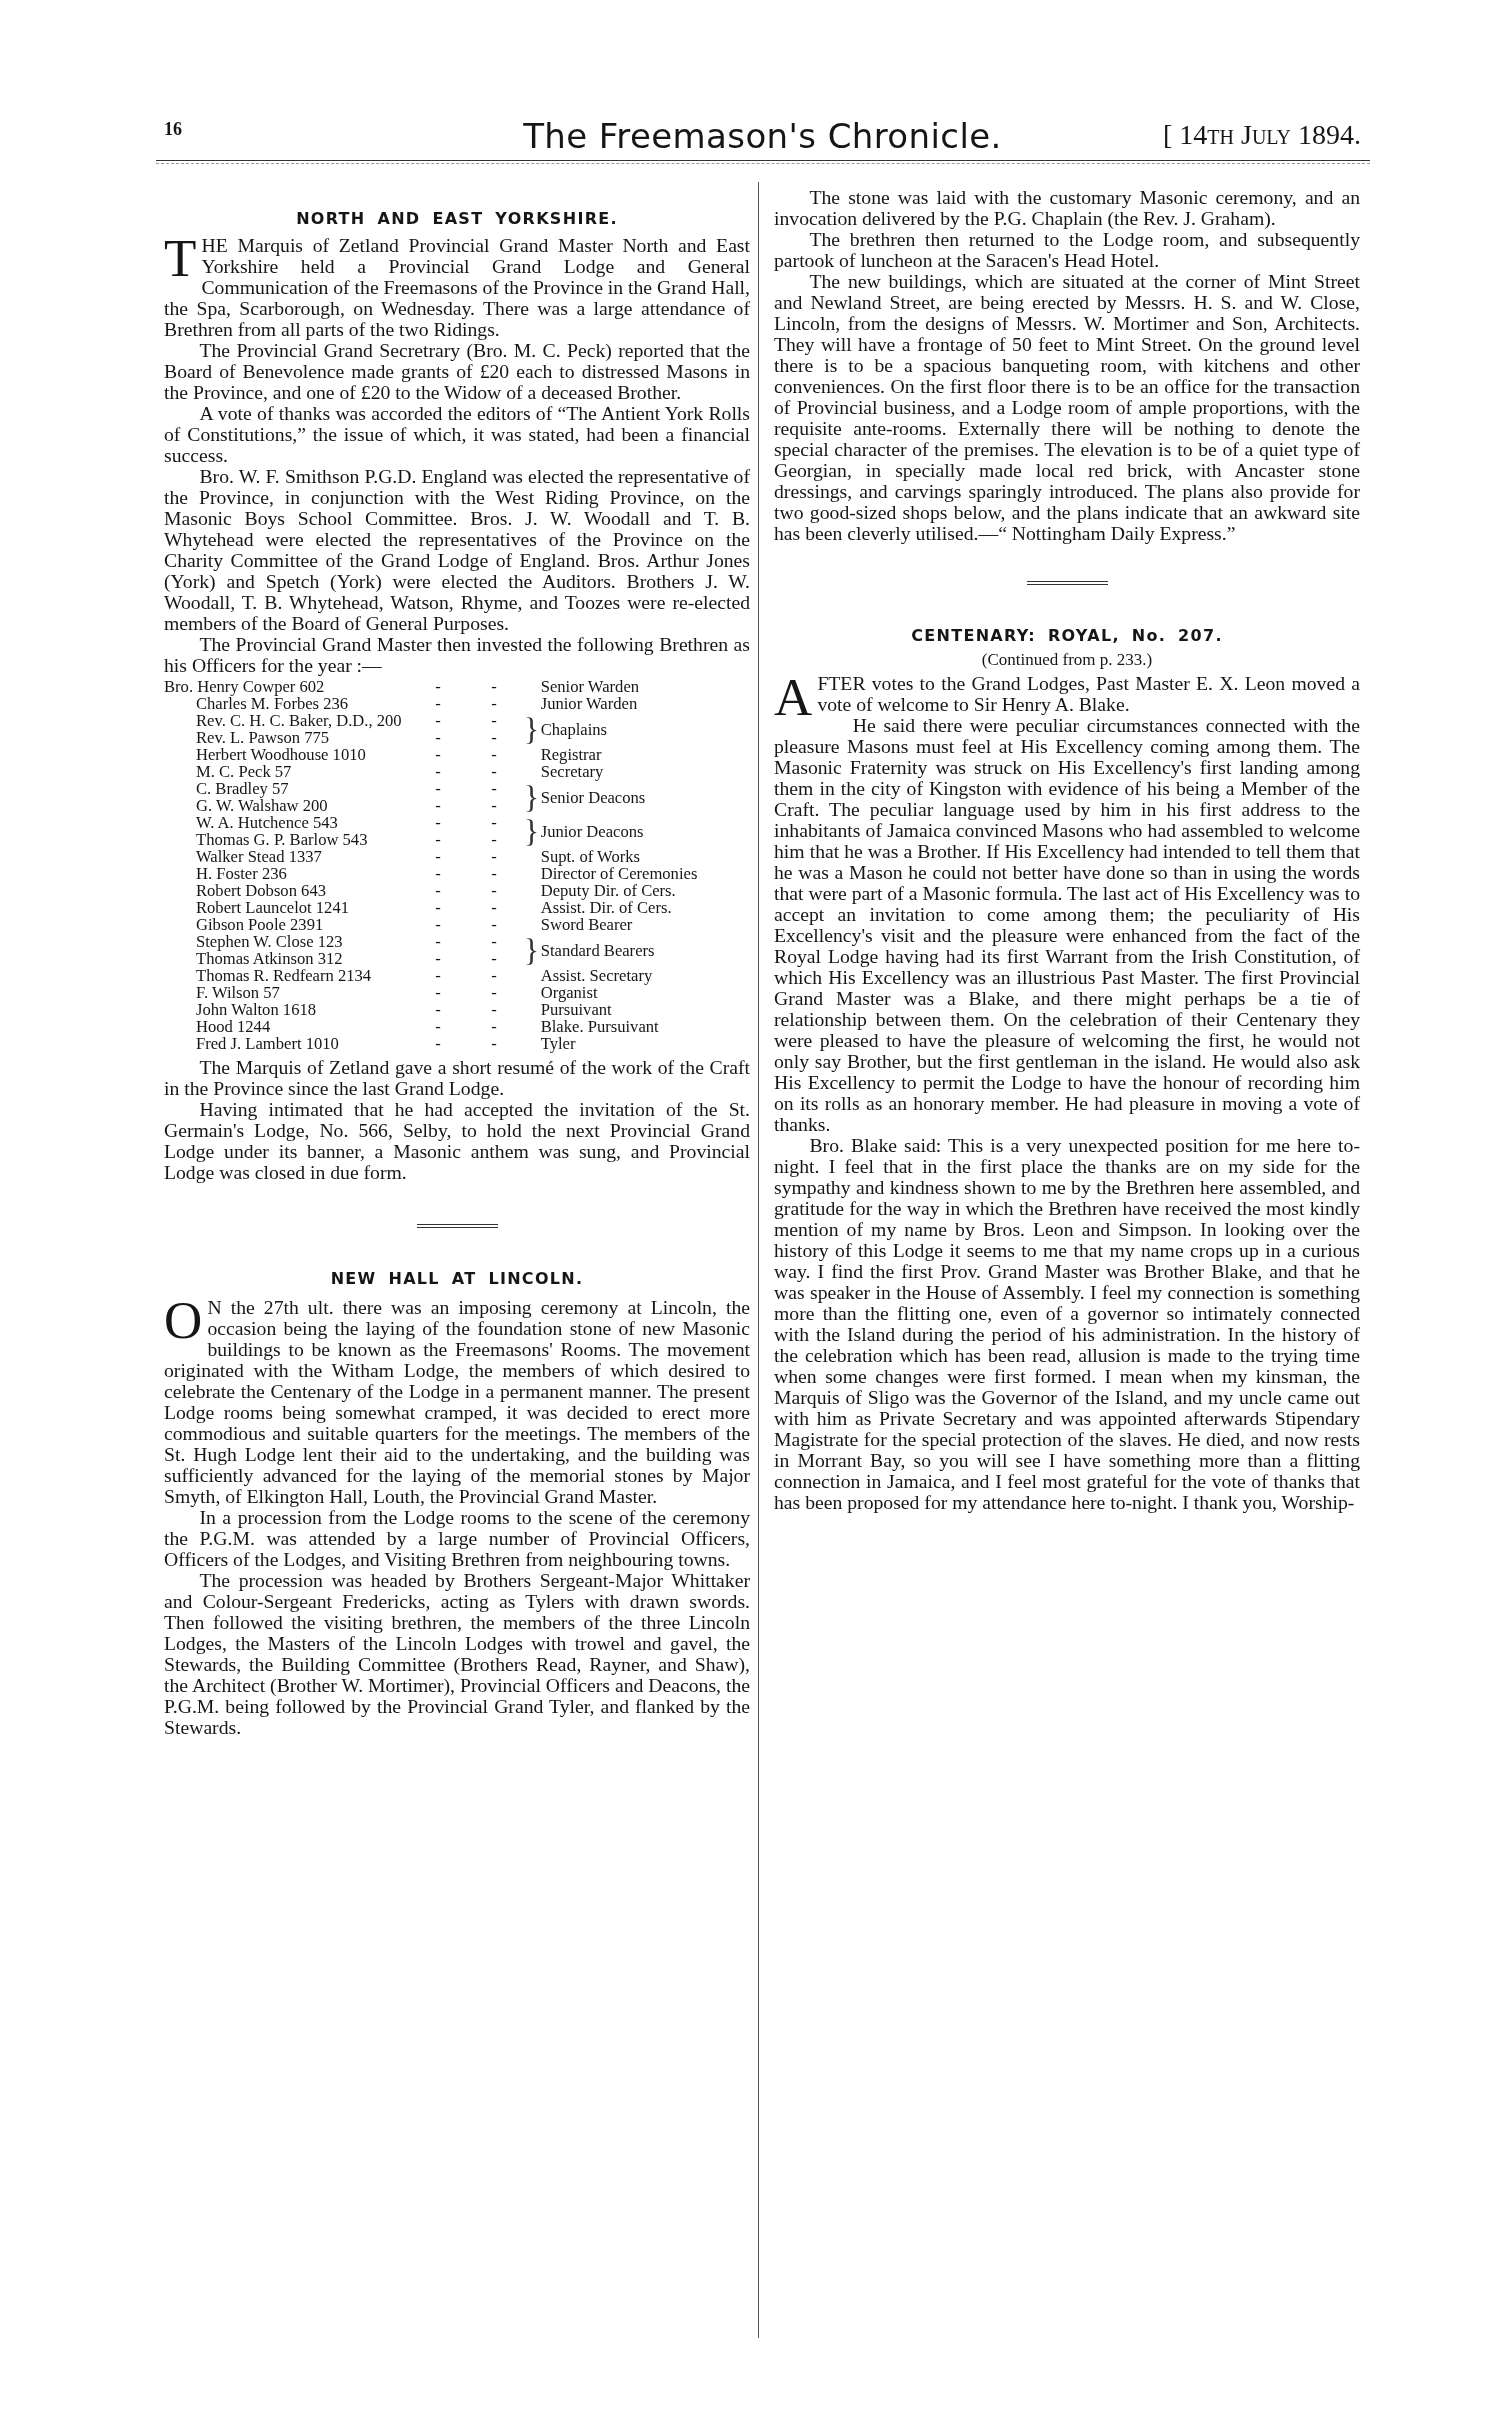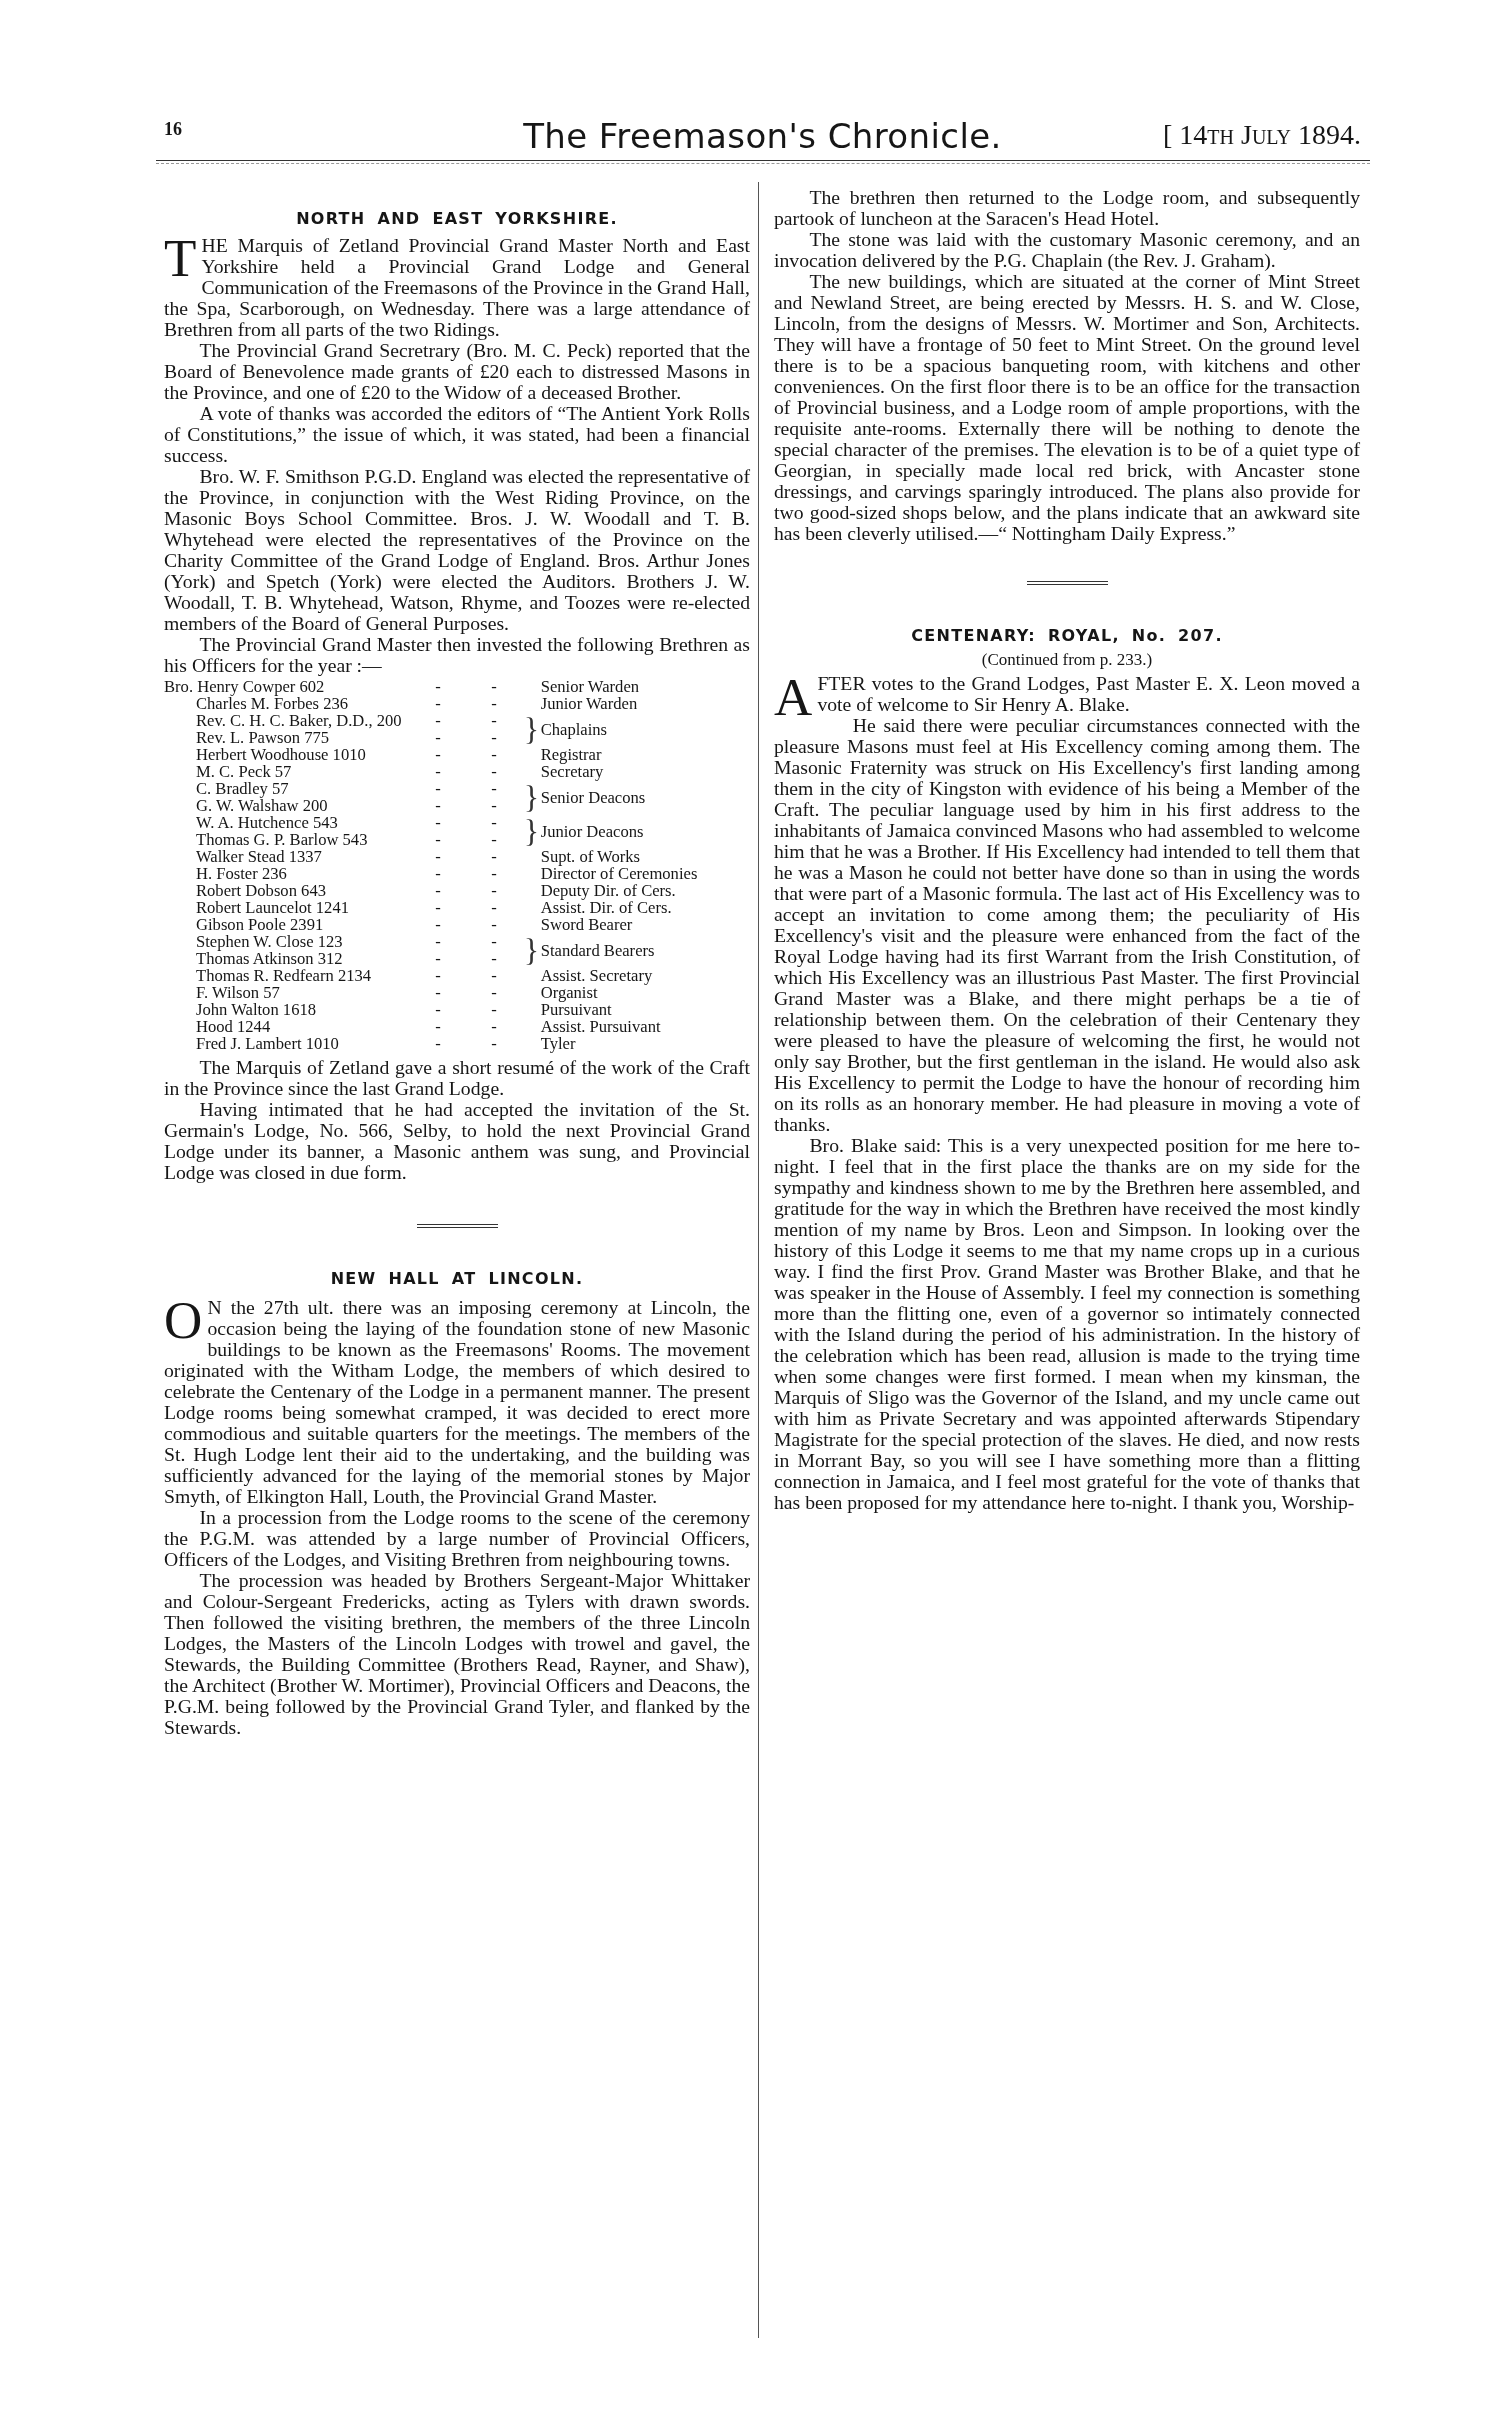--- a/index.html
+++ b/index.html
@@ -252,21 +252,21 @@
             <span class="off-brace"></span>
             <span class="off-role">Pursuivant</span>
           </div>
           <div class="off-row">
             <span class="off-name indent">Hood 1244</span>
             <span class="off-dots">
               <span>-</span>
               <span>-</span>
             </span>
             <span class="off-brace"></span>
-            <span class="off-role">Assist. Pursuivant</span>
+            <span class="off-role">Blake. Pursuivant</span>
           </div>
           <div class="off-row">
             <span class="off-name indent">Fred J. Lambert 1010</span>
             <span class="off-dots">
               <span>-</span>
               <span>-</span>
             </span>
             <span class="off-brace"></span>
             <span class="off-role">Tyler</span>
           </div>
@@ -280,22 +280,22 @@
       <div style="height:41px"></div>
 
       <h2>NEW HALL AT LINCOLN.</h2>
       <div style="height:8.5px"></div>
       <p class="noindent"><span class="dropcap">O</span><span>N the 27th ult. there was an imposing ceremony at Lincoln, the occasion being the laying of the foundation stone of new Masonic buildings to be known as the Freemasons' Rooms. The movement originated with the Witham Lodge, the members of which desired to celebrate the Centenary of the Lodge in a permanent manner. The present Lodge rooms being somewhat cramped, it was decided to erect more commodious and suitable quarters for the meetings. The members of the St. Hugh Lodge lent their aid to the undertaking, and the building was sufficiently advanced for the laying of the memorial stones by Major Smyth, of Elkington Hall, Louth, the Provincial Grand Master.</span></p>
       <p>In a procession from the Lodge rooms to the scene of the ceremony the P.G.M. was attended by a large number of Provincial Officers, Officers of the Lodges, and Visiting Brethren from neighbouring towns.</p>
       <p>The procession was headed by Brothers Sergeant-Major Whittaker and Colour-Sergeant Fredericks, acting as Tylers with drawn swords. Then followed the visiting brethren, the members of the three Lincoln Lodges, the Masters of the Lincoln Lodges with trowel and gavel, the Stewards, the Building Committee (Brothers Read, Rayner, and Shaw), the Architect (Brother W. Mortimer), Provincial Officers and Deacons, the P.G.M. being followed by the Provincial Grand Tyler, and flanked by the Stewards.</p>
     </div>
 
     <div class="col col-right">
+      <p>The stone was laid with the customary Masonic ceremony, and an invocation delivered by the P.G. Chaplain (the Rev. J. Graham).</p>
       <p>The brethren then returned to the Lodge room, and subsequently partook of luncheon at the Saracen's Head Hotel.</p>
-      <p>The stone was laid with the customary Masonic ceremony, and an invocation delivered by the P.G. Chaplain (the Rev. J. Graham).</p>
       <p>The new buildings, which are situated at the corner of Mint Street and Newland Street, are being erected by Messrs. H. S. and W. Close, Lincoln, from the designs of Messrs. W. Mortimer and Son, Architects. They will have a frontage of 50 feet to Mint Street. On the ground level there is to be a spacious banqueting room, with kitchens and other conveniences. On the first floor there is to be an office for the transaction of Provincial business, and a Lodge room of ample proportions, with the requisite ante-rooms. Externally there will be nothing to denote the special character of the premises. The elevation is to be of a quiet type of Georgian, in specially made local red brick, with Ancaster stone dressings, and carvings sparingly introduced. The plans also provide for two good-sized shops below, and the plans indicate that an awkward site has been cleverly utilised.—“ Nottingham Daily Express.”</p>
 
       <div style="height:37px"></div>
       <div class="sep"></div>
       <div style="height:41px"></div>
 
       <h2>CENTENARY: ROYAL, No. 207.</h2>
       <div class="subnote">(Continued from p. 233.)</div>
       <p class="noindent"><span class="dropcap">A</span><span>FTER votes to the Grand Lodges, Past Master E. X. Leon moved a vote of welcome to Sir Henry A. Blake.</span></p>
       <p>He said there were peculiar circumstances connected with the pleasure Masons must feel at His Excellency coming among them. The Masonic Fraternity was struck on His Excellency's first landing among them in the city of Kingston with evidence of his being a Member of the Craft. The peculiar language used by him in his first address to the inhabitants of Jamaica convinced Masons who had assembled to welcome him that he was a Brother. If His Excellency had intended to tell them that he was a Mason he could not better have done so than in using the words that were part of a Masonic formula. The last act of His Excellency was to accept an invitation to come among them; the peculiarity of His Excellency's visit and the pleasure were enhanced from the fact of the Royal Lodge having had its first Warrant from the Irish Constitution, of which His Excellency was an illustrious Past Master. The first Provincial Grand Master was a Blake, and there might perhaps be a tie of relationship between them. On the celebration of their Centenary they were pleased to have the pleasure of welcoming the first, he would not only say Brother, but the first gentleman in the island. He would also ask His Excellency to permit the Lodge to have the honour of recording him on its rolls as an honorary member. He had pleasure in moving a vote of thanks.</p>

